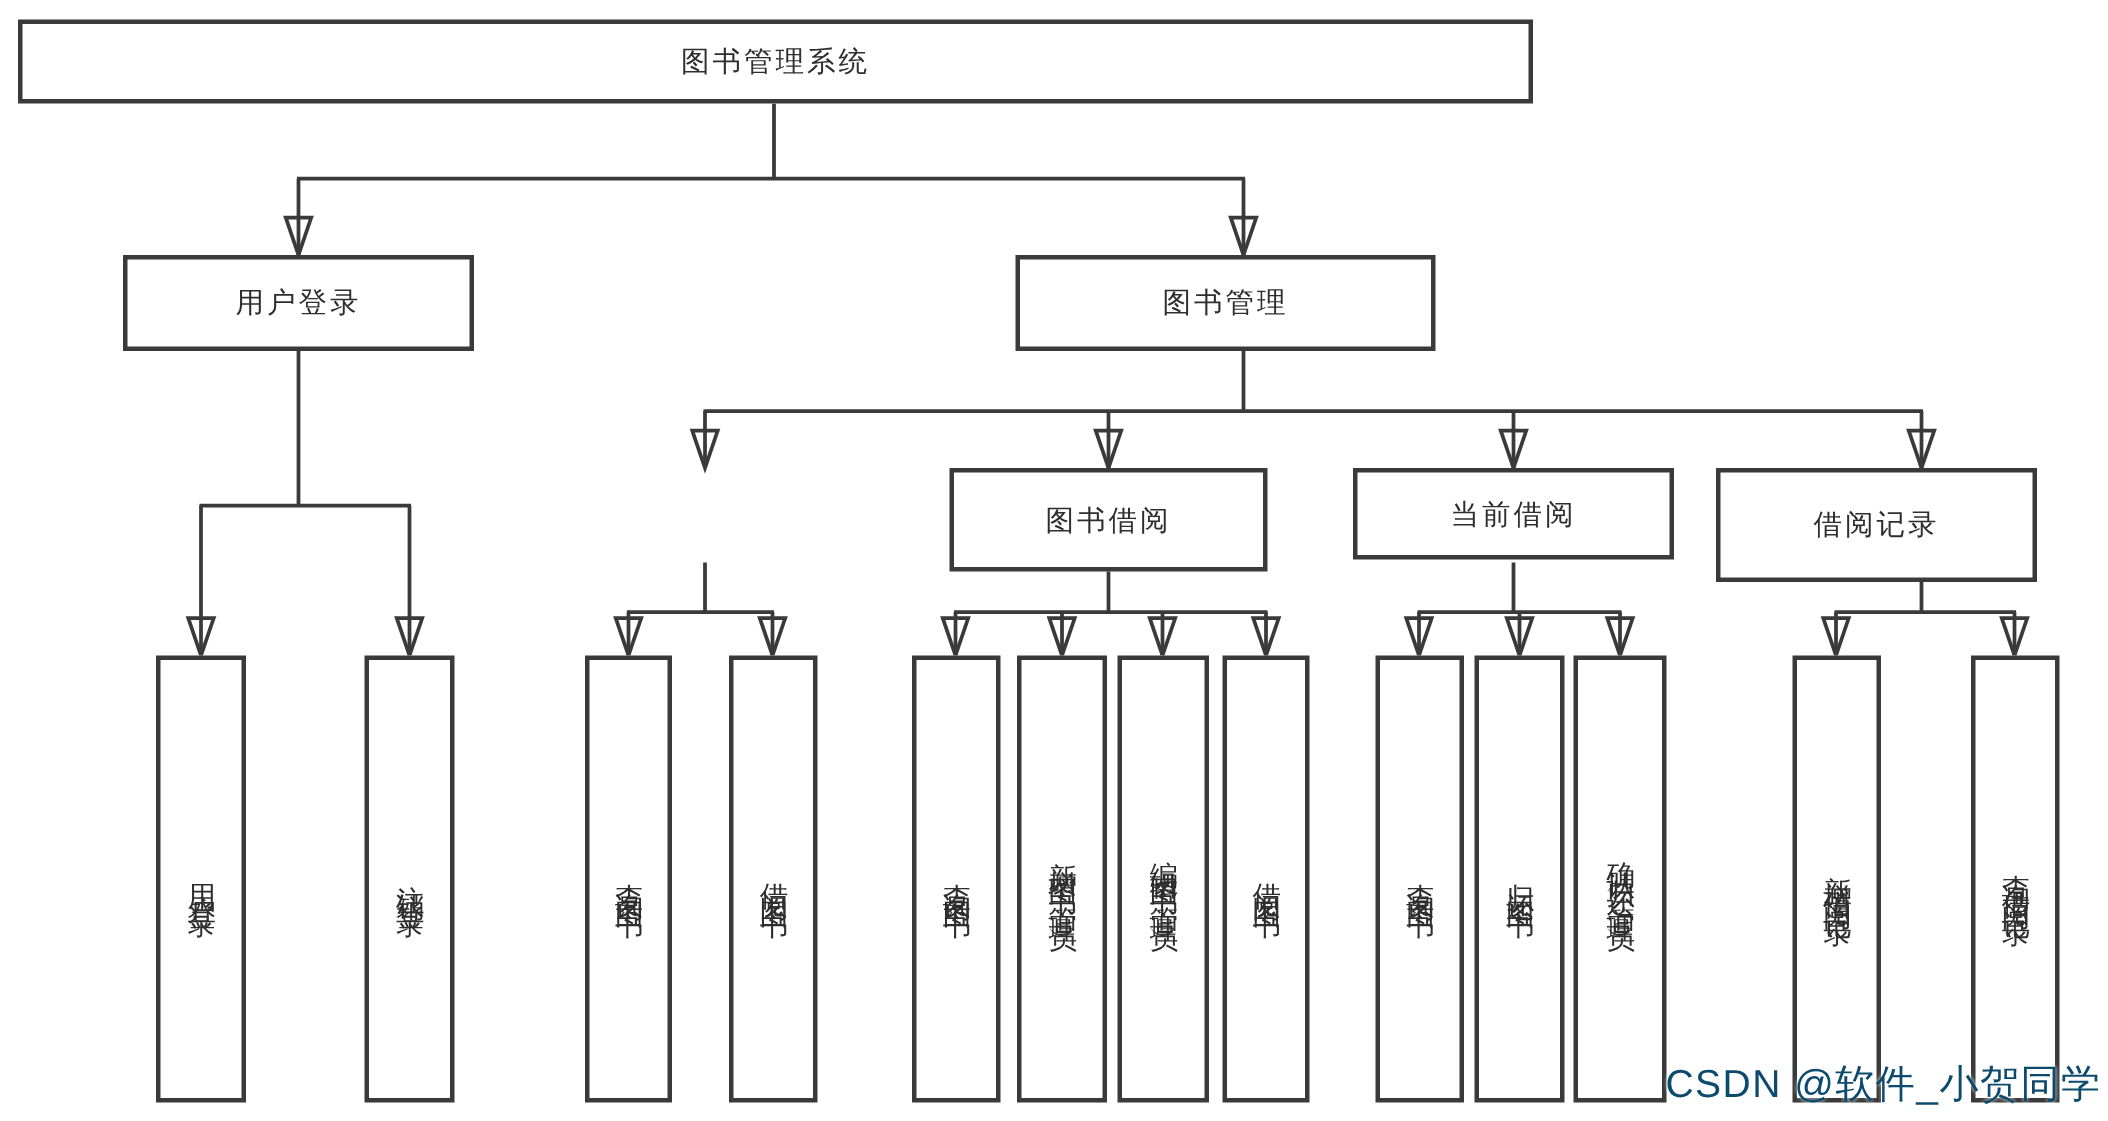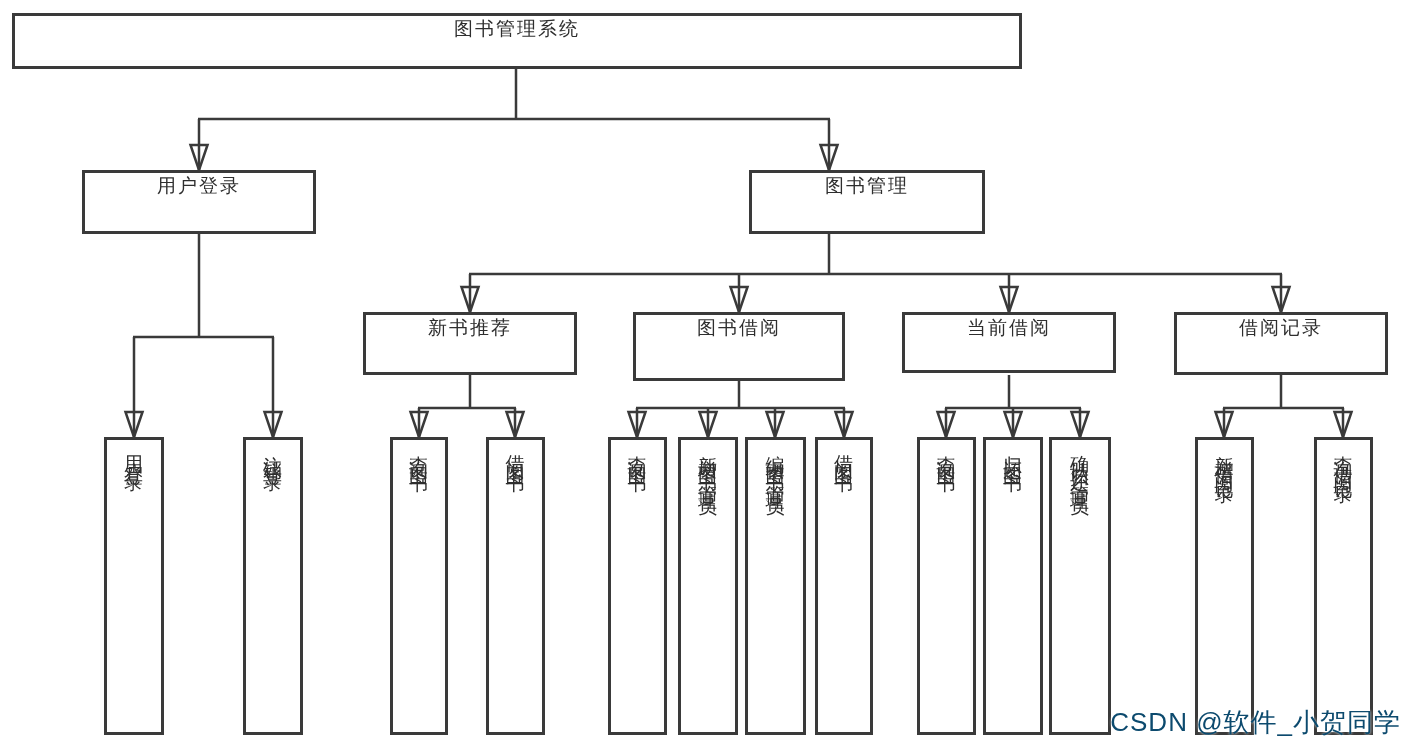--- a/index.html
+++ b/index.html
@@ -20,21 +20,21 @@
     stroke: #3a3a3a;
     stroke-width: 2.5;
     fill: none;
   }
   .node {
     position: absolute;
     box-sizing: border-box;
     background: #ffffff;
     border: 3px solid #3a3a3a;
     display: flex;
-    align-items: flex-start;
+    align-items: center;
     justify-content: center;
     color: #2e2e2e;
     z-index: 2;
   }
   .h-label {
     font-size: 19px;
     letter-spacing: 2px;
     white-space: nowrap;
   }
   .v-label {
@@ -97,34 +97,31 @@
     <line x1="1343" y1="408" x2="1343" y2="437" marker-end="url(#ah)"></line>
   </svg>
 
   <div class="node" style="left:12px;top:13px;width:1010px;height:56px">
     <span class="h-label">图书管理系统</span>
   </div>
 
   <div class="node" style="left:82px;top:170px;width:234px;height:64px">
     <span class="h-label">用户登录</span>
   </div>
-  <div class="node" style="left:749px;top:170px;width:236px;height:64px">
+  <div class="node" style="left:677px;top:170px;width:280px;height:64px">
     <span class="h-label">图书管理</span>
   </div>
 
-  <div class="node" style="left:363px;top:312px;width:214px;height:63px">
-    <span class="h-label">新书推荐</span>
-  </div>
   <div class="node" style="left:633px;top:312px;width:212px;height:69px">
     <span class="h-label">图书借阅</span>
   </div>
   <div class="node" style="left:902px;top:312px;width:214px;height:61px">
     <span class="h-label">当前借阅</span>
   </div>
-  <div class="node" style="left:1174px;top:312px;width:214px;height:63px">
+  <div class="node" style="left:1144px;top:312px;width:214px;height:76px">
     <span class="h-label">借阅记录</span>
   </div>
 
   <div class="node" style="left:104px;top:437px;width:60px;height:298px">
     <span class="v-label">用户登录</span>
   </div>
   <div class="node" style="left:243px;top:437px;width:60px;height:298px">
     <span class="v-label">注销登录</span>
   </div>
 

